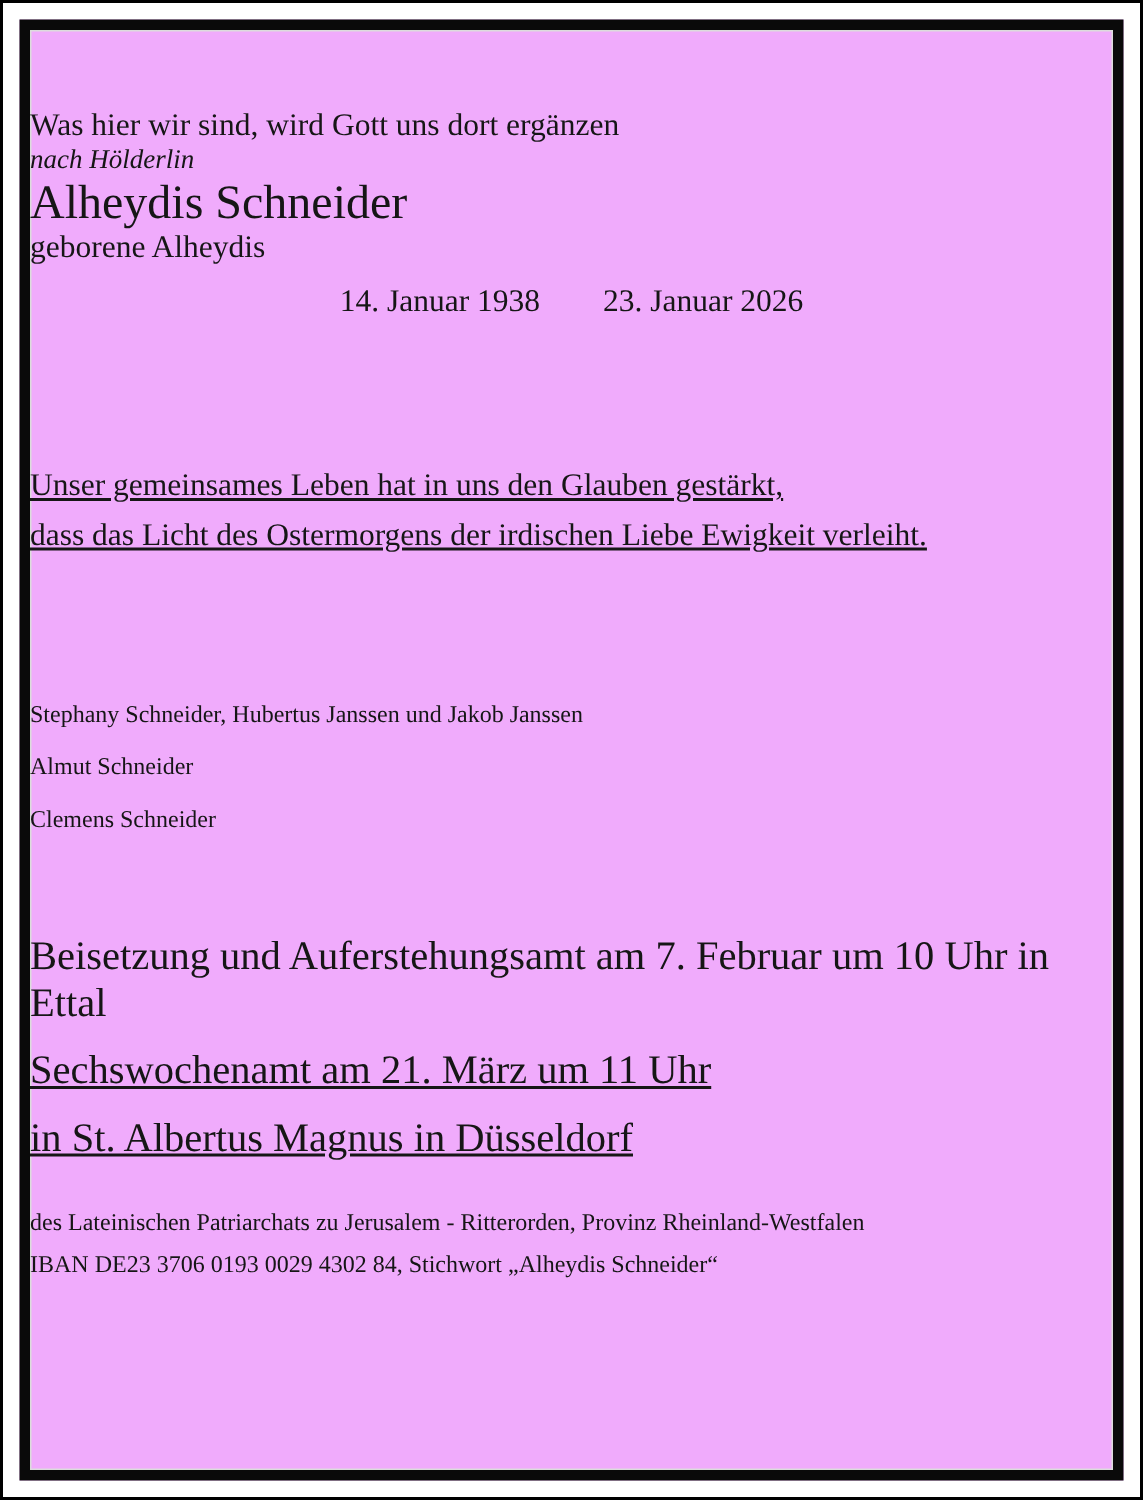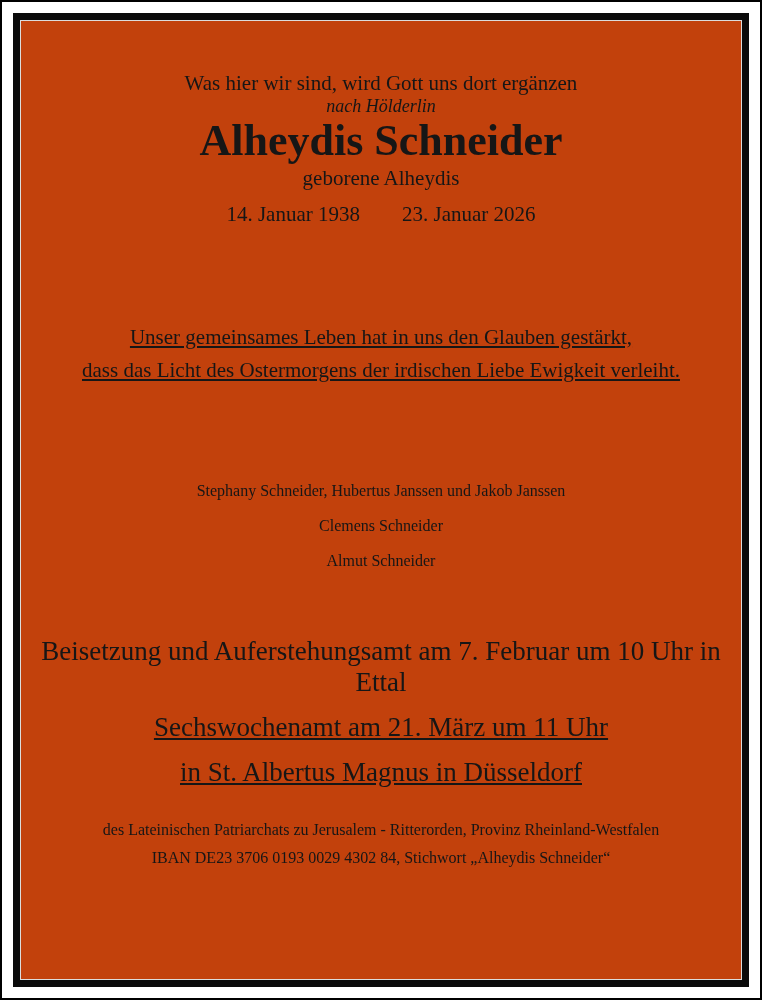--- a/index.html
+++ b/index.html
@@ -17,43 +17,42 @@
     padding: 11px;
     font-family: "Liberation Serif", "DejaVu Serif", serif;
     color: #161616;
   }
   .frame {
     box-sizing: border-box;
     width: 100%;
     height: 100%;
     border: 7px solid #0a0a0a;
     box-shadow: inset 0 0 0 1px #dcdcdc;
-    background: #c2410c;
-    text-align: center;
+    background: #f0abfc;
     overflow: hidden;
   }
   .frame p, .frame h1 {
     margin: 0;
   }
   .epigraph {
     margin-top: 50px;
   }
   .epigraph-line {
     font-size: 21px;
     line-height: 1.25;
   }
   .epigraph-attribution {
     margin-top: 9px;
     font-size: 18px;
     font-style: italic;
   }
   .deceased-name {
     margin-top: 58px;
-    font-size: 44px;
-    font-weight: 700;
+    font-size: 32px;
+    font-weight: 400;
     line-height: 1.1;
   }
   .maiden-name {
     margin-top: 13px;
     font-size: 21px;
   }
   .dates-row {
     margin-top: 11px;
     font-size: 21px;
     display: flex;
@@ -110,22 +109,22 @@
       <span>23. Januar 2026</span>
     </div>
 
     <div class="tribute">
       <p>Unser gemeinsames Leben hat in uns den Glauben gestärkt,</p>
       <p>dass das Licht des Ostermorgens der irdischen Liebe Ewigkeit verleiht.</p>
     </div>
 
     <div class="mourners">
       <p>Stephany Schneider, Hubertus Janssen und Jakob Janssen</p>
+      <p>Almut Schneider</p>
       <p>Clemens Schneider</p>
-      <p>Almut Schneider</p>
     </div>
 
     <div class="services">
       <p>Beisetzung und Auferstehungsamt am 7. Februar um 10 Uhr in Ettal</p>
       <p>Sechswochenamt am 21. März um 11 Uhr</p>
       <p>in St. Albertus Magnus in Düsseldorf</p>
     </div>
 
     <div class="donation">
       <p>des Lateinischen Patriarchats zu Jerusalem - Ritterorden, Provinz Rheinland-Westfalen</p>

